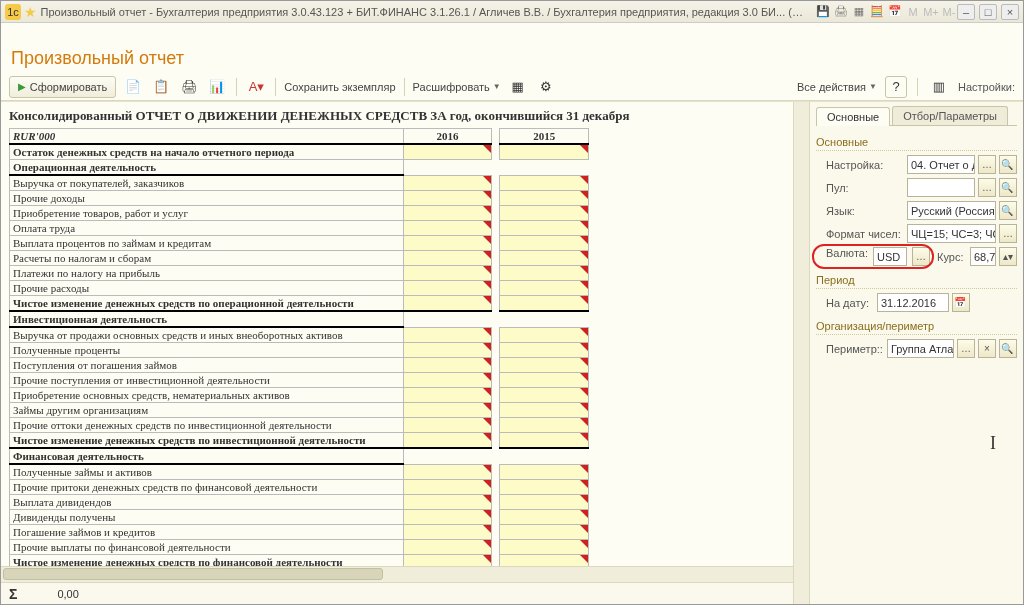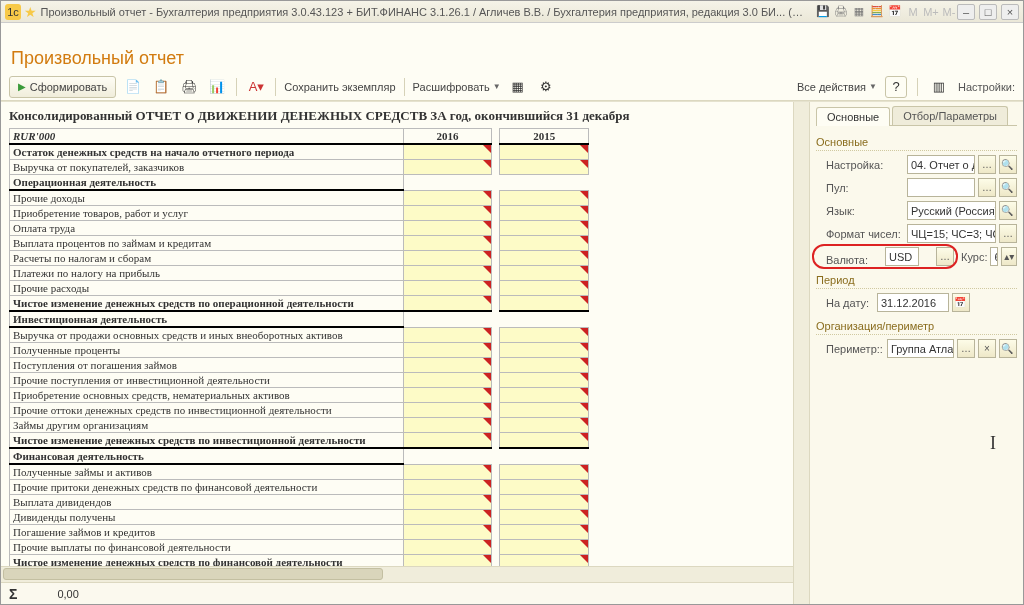--- a/index.html
+++ b/index.html
@@ -135,30 +135,30 @@
             </tr>
             </tbody>
               <tbody id="report-body">
                 <tr>
                   <td class="bold">Остаток денежных средств на начало отчетного периода</td>
                   <td class="valcell"></td>
                   <td style="border: none;"></td>
                   <td class="valcell"></td>
                 </tr>
                 <tr>
-                  <td>Выручка от покупателей, заказчиков</td>
-                  <td class="valcell"></td>
-                  <td style="border: none;"></td>
-                  <td class="valcell"></td>
-                </tr>
-                <tr>
                   <td class="section">Операционная деятельность</td>
                   <td colspan="3" style="border: none;"></td>
                 </tr>
                 <tr>
+                  <td>Выручка от покупателей, заказчиков</td>
+                  <td class="valcell"></td>
+                  <td style="border: none;"></td>
+                  <td class="valcell"></td>
+                </tr>
+                <tr>
                   <td>Прочие доходы</td>
                   <td class="valcell"></td>
                   <td style="border: none;"></td>
                   <td class="valcell"></td>
                 </tr>
                 <tr>
                   <td>Приобретение товаров, работ и услуг</td>
                   <td class="valcell"></td>
                   <td style="border: none;"></td>
                   <td class="valcell"></td>
@@ -227,27 +227,27 @@
                   <td style="border: none;"></td>
                   <td class="valcell"></td>
                 </tr>
                 <tr>
                   <td>Приобретение основных средств, нематериальных активов</td>
                   <td class="valcell"></td>
                   <td style="border: none;"></td>
                   <td class="valcell"></td>
                 </tr>
                 <tr>
+                  <td>Займы другим организациям</td>
+                  <td class="valcell"></td>
+                  <td style="border: none;"></td>
+                  <td class="valcell"></td>
+                </tr>
+                <tr>
                   <td>Прочие оттоки денежных средств по инвестиционной  деятельности</td>
-                  <td class="valcell"></td>
-                  <td style="border: none;"></td>
-                  <td class="valcell"></td>
-                </tr>
-                <tr>
-                  <td>Займы другим организациям</td>
                   <td class="valcell"></td>
                   <td style="border: none;"></td>
                   <td class="valcell"></td>
                 </tr>
                 <tr>
                   <td class="bold" style="border-bottom: 2px solid rgb(0, 0, 0);">Чистое изменение денежных средств по инвестиционной деятельности</td>
                   <td class="valcell" style="border-bottom: 2px solid rgb(0, 0, 0);"></td>
                   <td style="border: none;"></td>
                   <td class="valcell" style="border-bottom: 2px solid rgb(0, 0, 0);"></td>
                 </tr>
@@ -333,21 +333,21 @@
           <label>Язык:</label>
           <div class="inp">Русский (Россия)</div>
           <div class="mini-btn">🔍</div>
         </div>
         <div class="field-row">
           <label>Формат чисел:</label>
           <div class="inp">ЧЦ=15; ЧС=3; ЧО=0</div>
           <div class="mini-btn">…</div>
         </div>
         <div class="field-row">
-          <span class="circled" style="display:flex;align-items:flex-end;gap:17px;">
+          <span class="circled" style="display:flex;align-items:flex-start;gap:5px;">
             <label style="width:42px;">Валюта:</label>
             <div class="inp" style="width:34px;flex:none;">USD</div>
             <div class="mini-btn">…</div>
           </span>
           <label style="width:30px;margin-left:4px;">Курс:</label>
           <div class="inp" style="text-align:right;">68,7549</div>
           <div class="mini-btn">▴▾</div>
         </div>
 
         <div class="group-title">Период</div>

